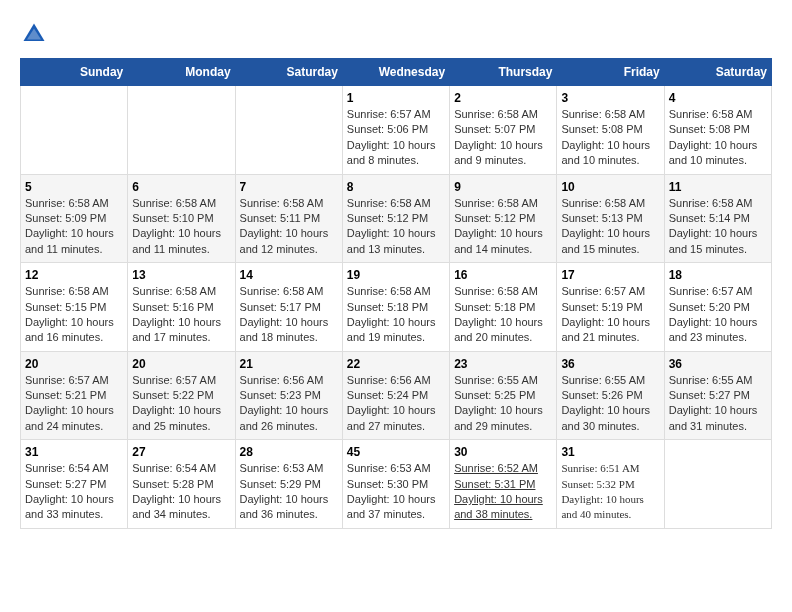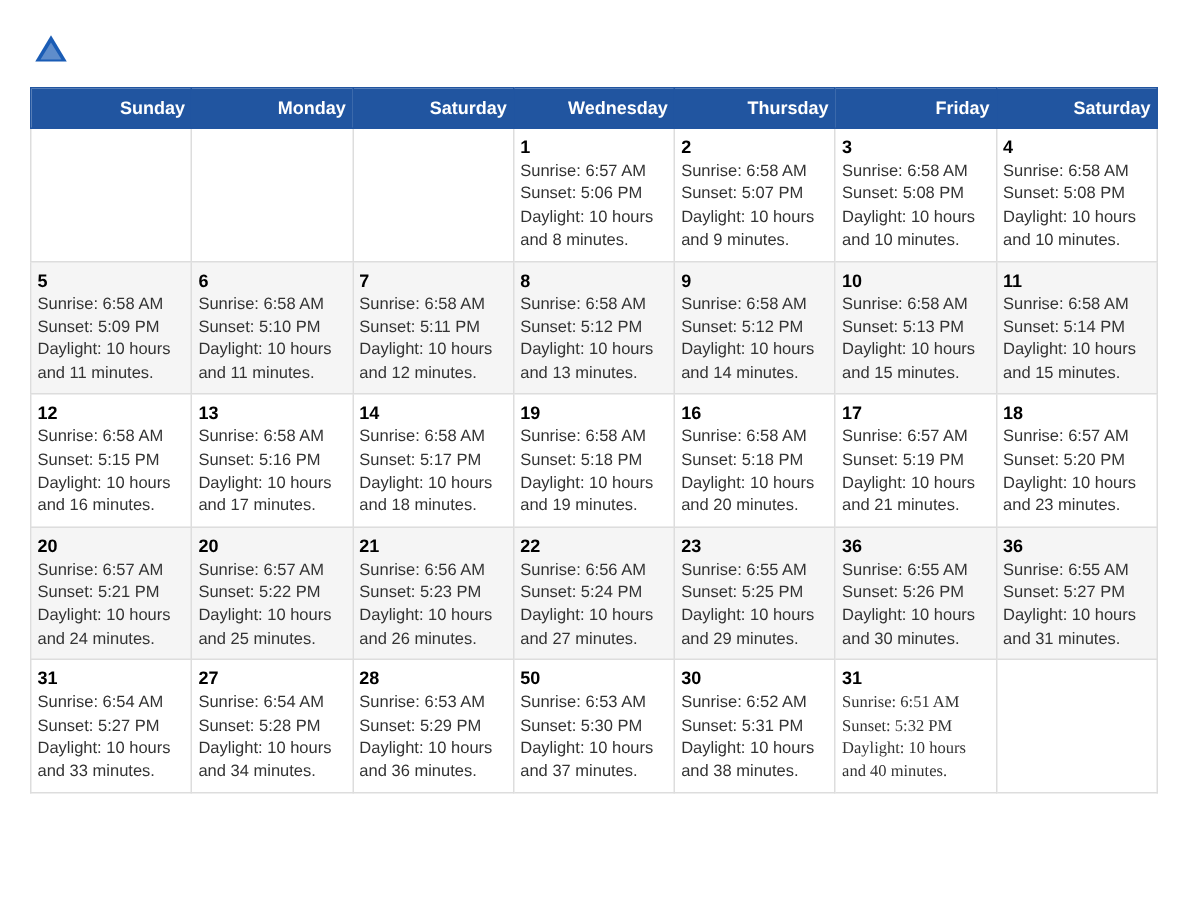--- a/index.html
+++ b/index.html
@@ -324,29 +324,29 @@
 and 34 minutes.</div>
         </td>
         <td>
           <span class="day-num">28</span>
           <div class="day-info" style="white-space: pre-line;">Sunrise: 6:53 AM
 Sunset: 5:29 PM
 Daylight: 10 hours
 and 36 minutes.</div>
         </td>
         <td>
-          <span class="day-num">50</span>
+          <span class="day-num">45</span>
           <div class="day-info" style="white-space: pre-line;">Sunrise: 6:53 AM
 Sunset: 5:30 PM
 Daylight: 10 hours
 and 37 minutes.</div>
         </td>
         <td>
           <span class="day-num">30</span>
-          <div class="day-info" style="white-space: pre-line;">Sunrise: 6:52 AM
+          <div class="day-info" style="white-space: pre-line; text-decoration: underline;">Sunrise: 6:52 AM
 Sunset: 5:31 PM
 Daylight: 10 hours
 and 38 minutes.</div>
         </td>
         <td>
           <span class="day-num">31</span>
           <div class="day-info" style="white-space: pre-line; font-family: Liberation Serif, serif;">Sunrise: 6:51 AM
 Sunset: 5:32 PM
 Daylight: 10 hours
 and 40 minutes.</div>

